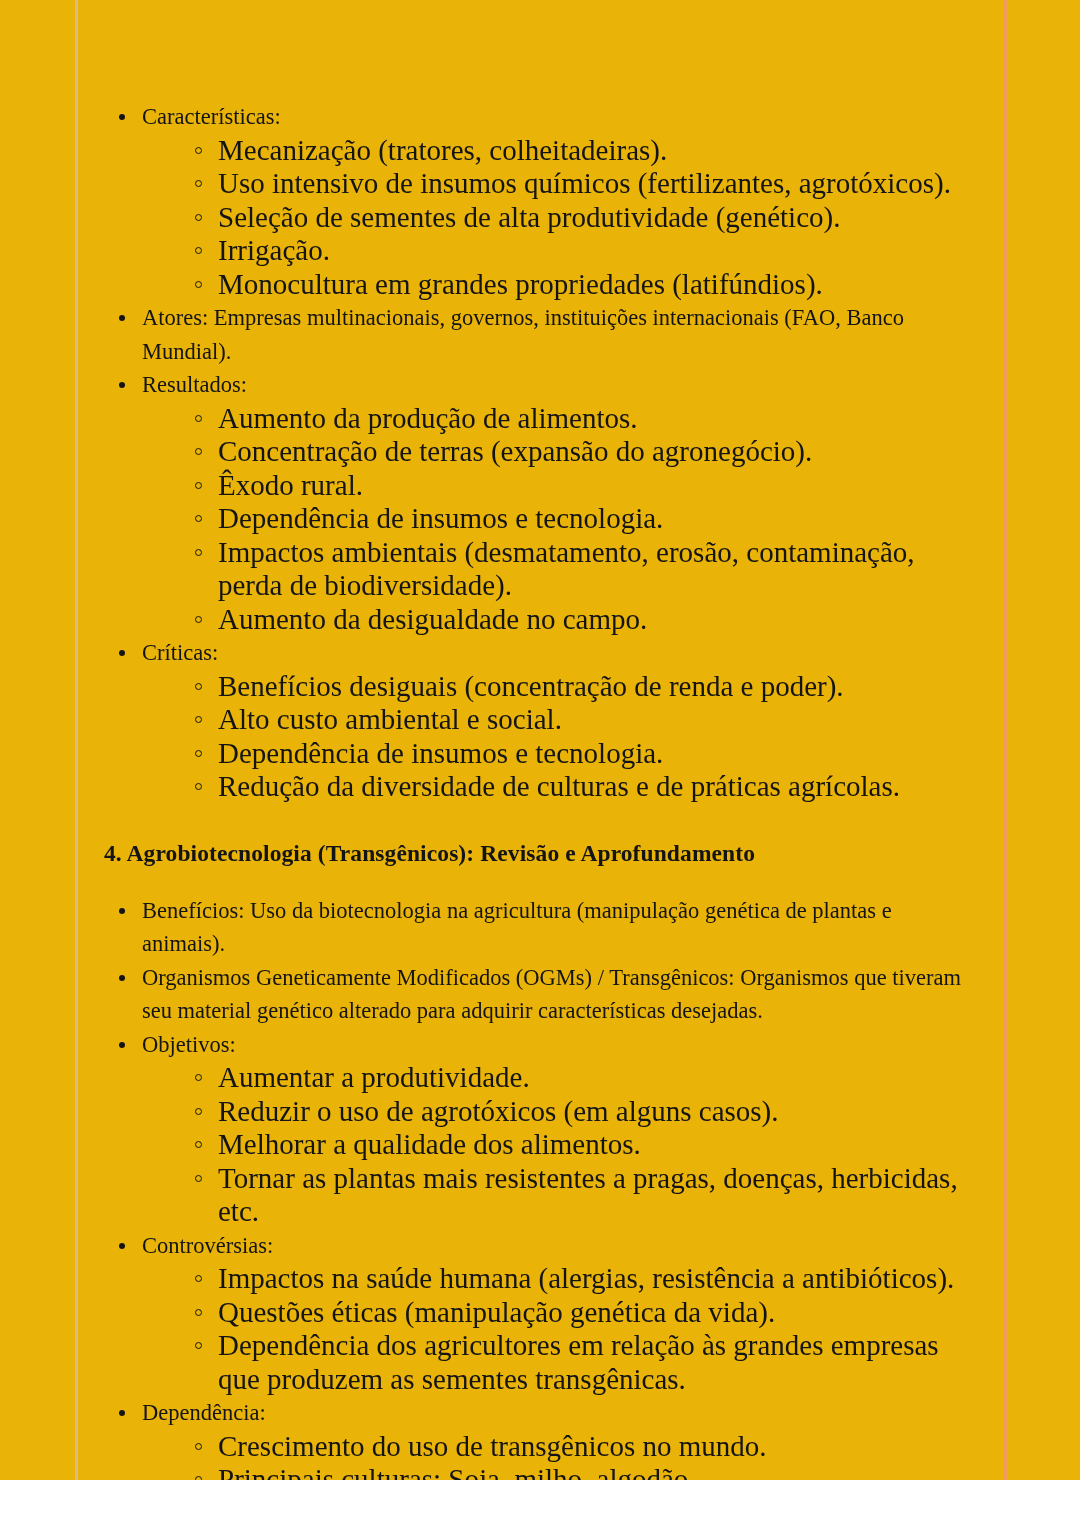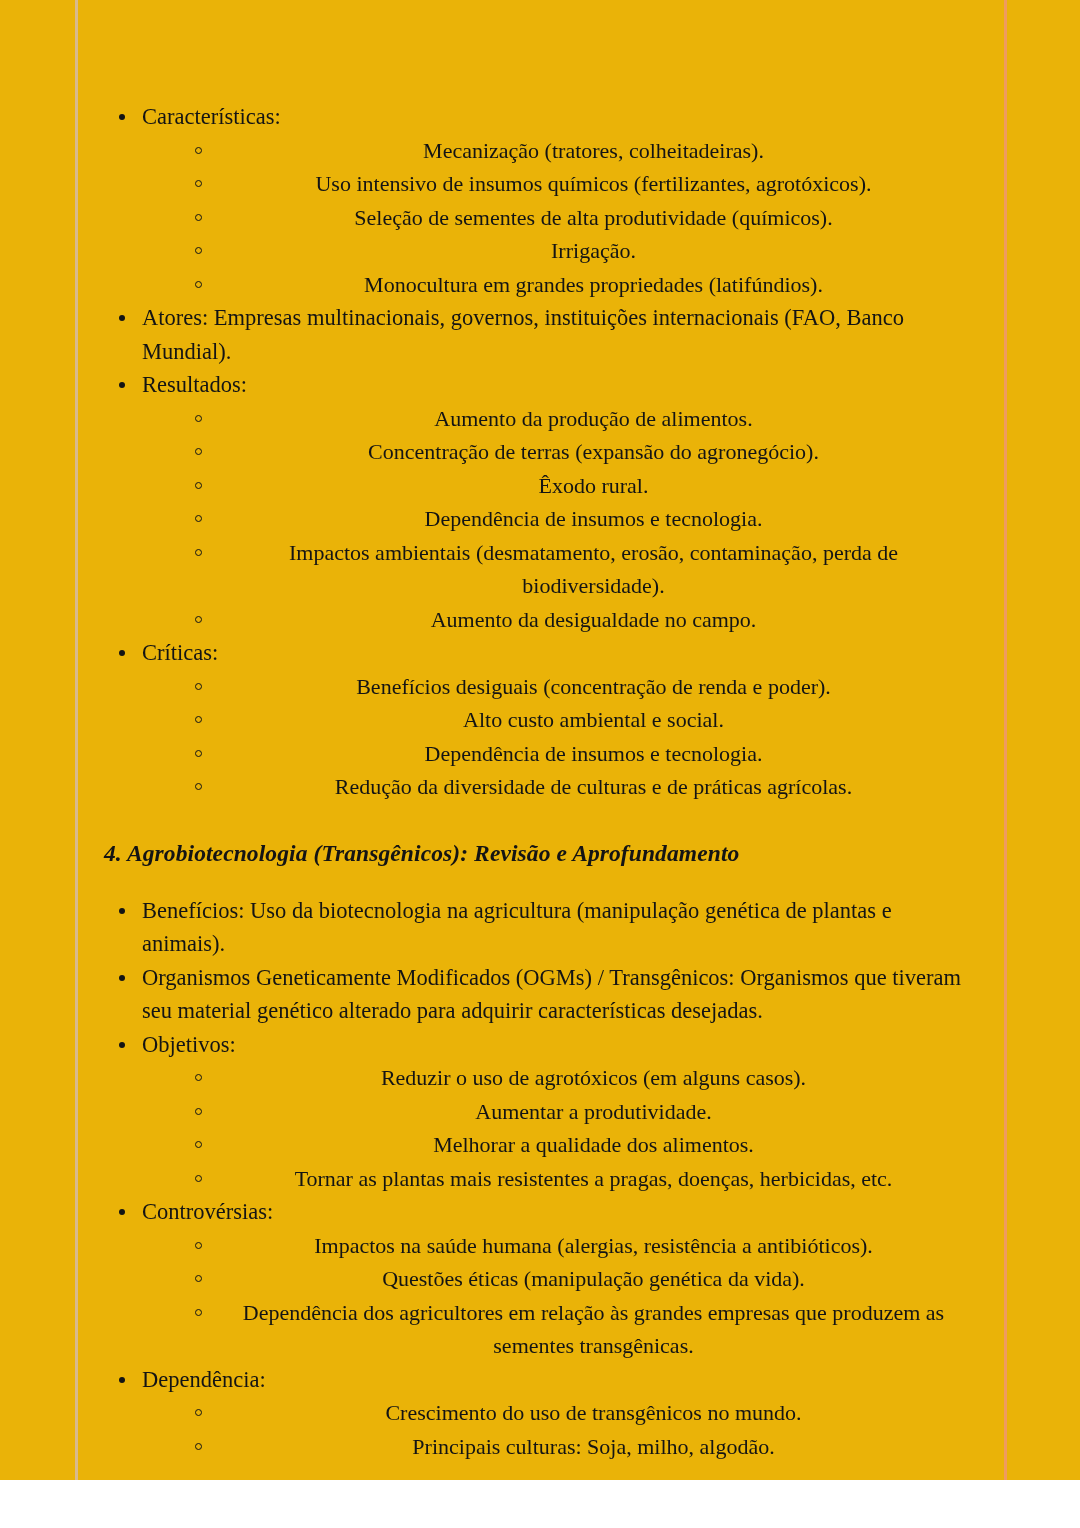--- a/index.html
+++ b/index.html
@@ -66,23 +66,22 @@
   ul.lvl2 {
     list-style: none;
     margin: 0;
     padding: 0;
   }
 
   li.l2 {
     position: relative;
     padding-left: 38px;
     margin-left: 38px;
-    font-size: 22px;
+    font-size: 29px;
     line-height: 33.5px;
-    text-align: center;
   }
   li.l2 > .txt { display: block; }
 
   li.l2 > .bullet-circle {
     position: absolute;
     left: 15px;
     top: 13px;
     width: 7px;
     height: 7px;
     border-radius: 50%;
@@ -92,21 +91,20 @@
   }
 
   
   h2.section-heading {
     font-size: 23.5px;
     line-height: 30px;
     font-weight: bold;
     margin: 34px 0 26px 0;
     padding: 0;
     letter-spacing: 0.1px;
-    font-style: italic;
   }
 </style>
 </head>
 <body>
 
 <div class="page">
 
   <div class="rule rule-left" style="background: rgb(216, 186, 141);"></div>
   <div class="rule rule-right" style="background: rgb(239, 155, 94);"></div>
 
@@ -121,21 +119,21 @@
           <li class="l2">
             <span class="bullet-circle"></span>
             <span class="txt">Mecanização (tratores, colheitadeiras).</span>
           </li>
           <li class="l2">
             <span class="bullet-circle"></span>
             <span class="txt">Uso intensivo de insumos químicos (fertilizantes, agrotóxicos).</span>
           </li>
           <li class="l2">
             <span class="bullet-circle"></span>
-            <span class="txt">Seleção de sementes de alta produtividade (químicos).</span>
+            <span class="txt">Seleção de sementes de alta produtividade (genético).</span>
           </li>
           <li class="l2">
             <span class="bullet-circle"></span>
             <span class="txt">Irrigação.</span>
           </li>
           <li class="l2">
             <span class="bullet-circle"></span>
             <span class="txt">Monocultura em grandes propriedades (latifúndios).</span>
           </li>
         </ul>
@@ -215,25 +213,25 @@
         <span class="bullet-disc"></span>
         <span class="txt">Organismos Geneticamente Modificados (OGMs) / Transgênicos: Organismos que tiveram seu material genético alterado para adquirir características desejadas.</span>
       </li>
 
       <li class="l1">
         <span class="bullet-disc"></span>
         <span class="txt">Objetivos:</span>
         <ul class="lvl2">
           <li class="l2">
             <span class="bullet-circle"></span>
+            <span class="txt">Aumentar a produtividade.</span>
+          </li>
+          <li class="l2">
+            <span class="bullet-circle"></span>
             <span class="txt">Reduzir o uso de agrotóxicos (em alguns casos).</span>
-          </li>
-          <li class="l2">
-            <span class="bullet-circle"></span>
-            <span class="txt">Aumentar a produtividade.</span>
           </li>
           <li class="l2">
             <span class="bullet-circle"></span>
             <span class="txt">Melhorar a qualidade dos alimentos.</span>
           </li>
           <li class="l2">
             <span class="bullet-circle"></span>
             <span class="txt">Tornar as plantas mais resistentes a pragas, doenças, herbicidas, etc.</span>
           </li>
         </ul>

